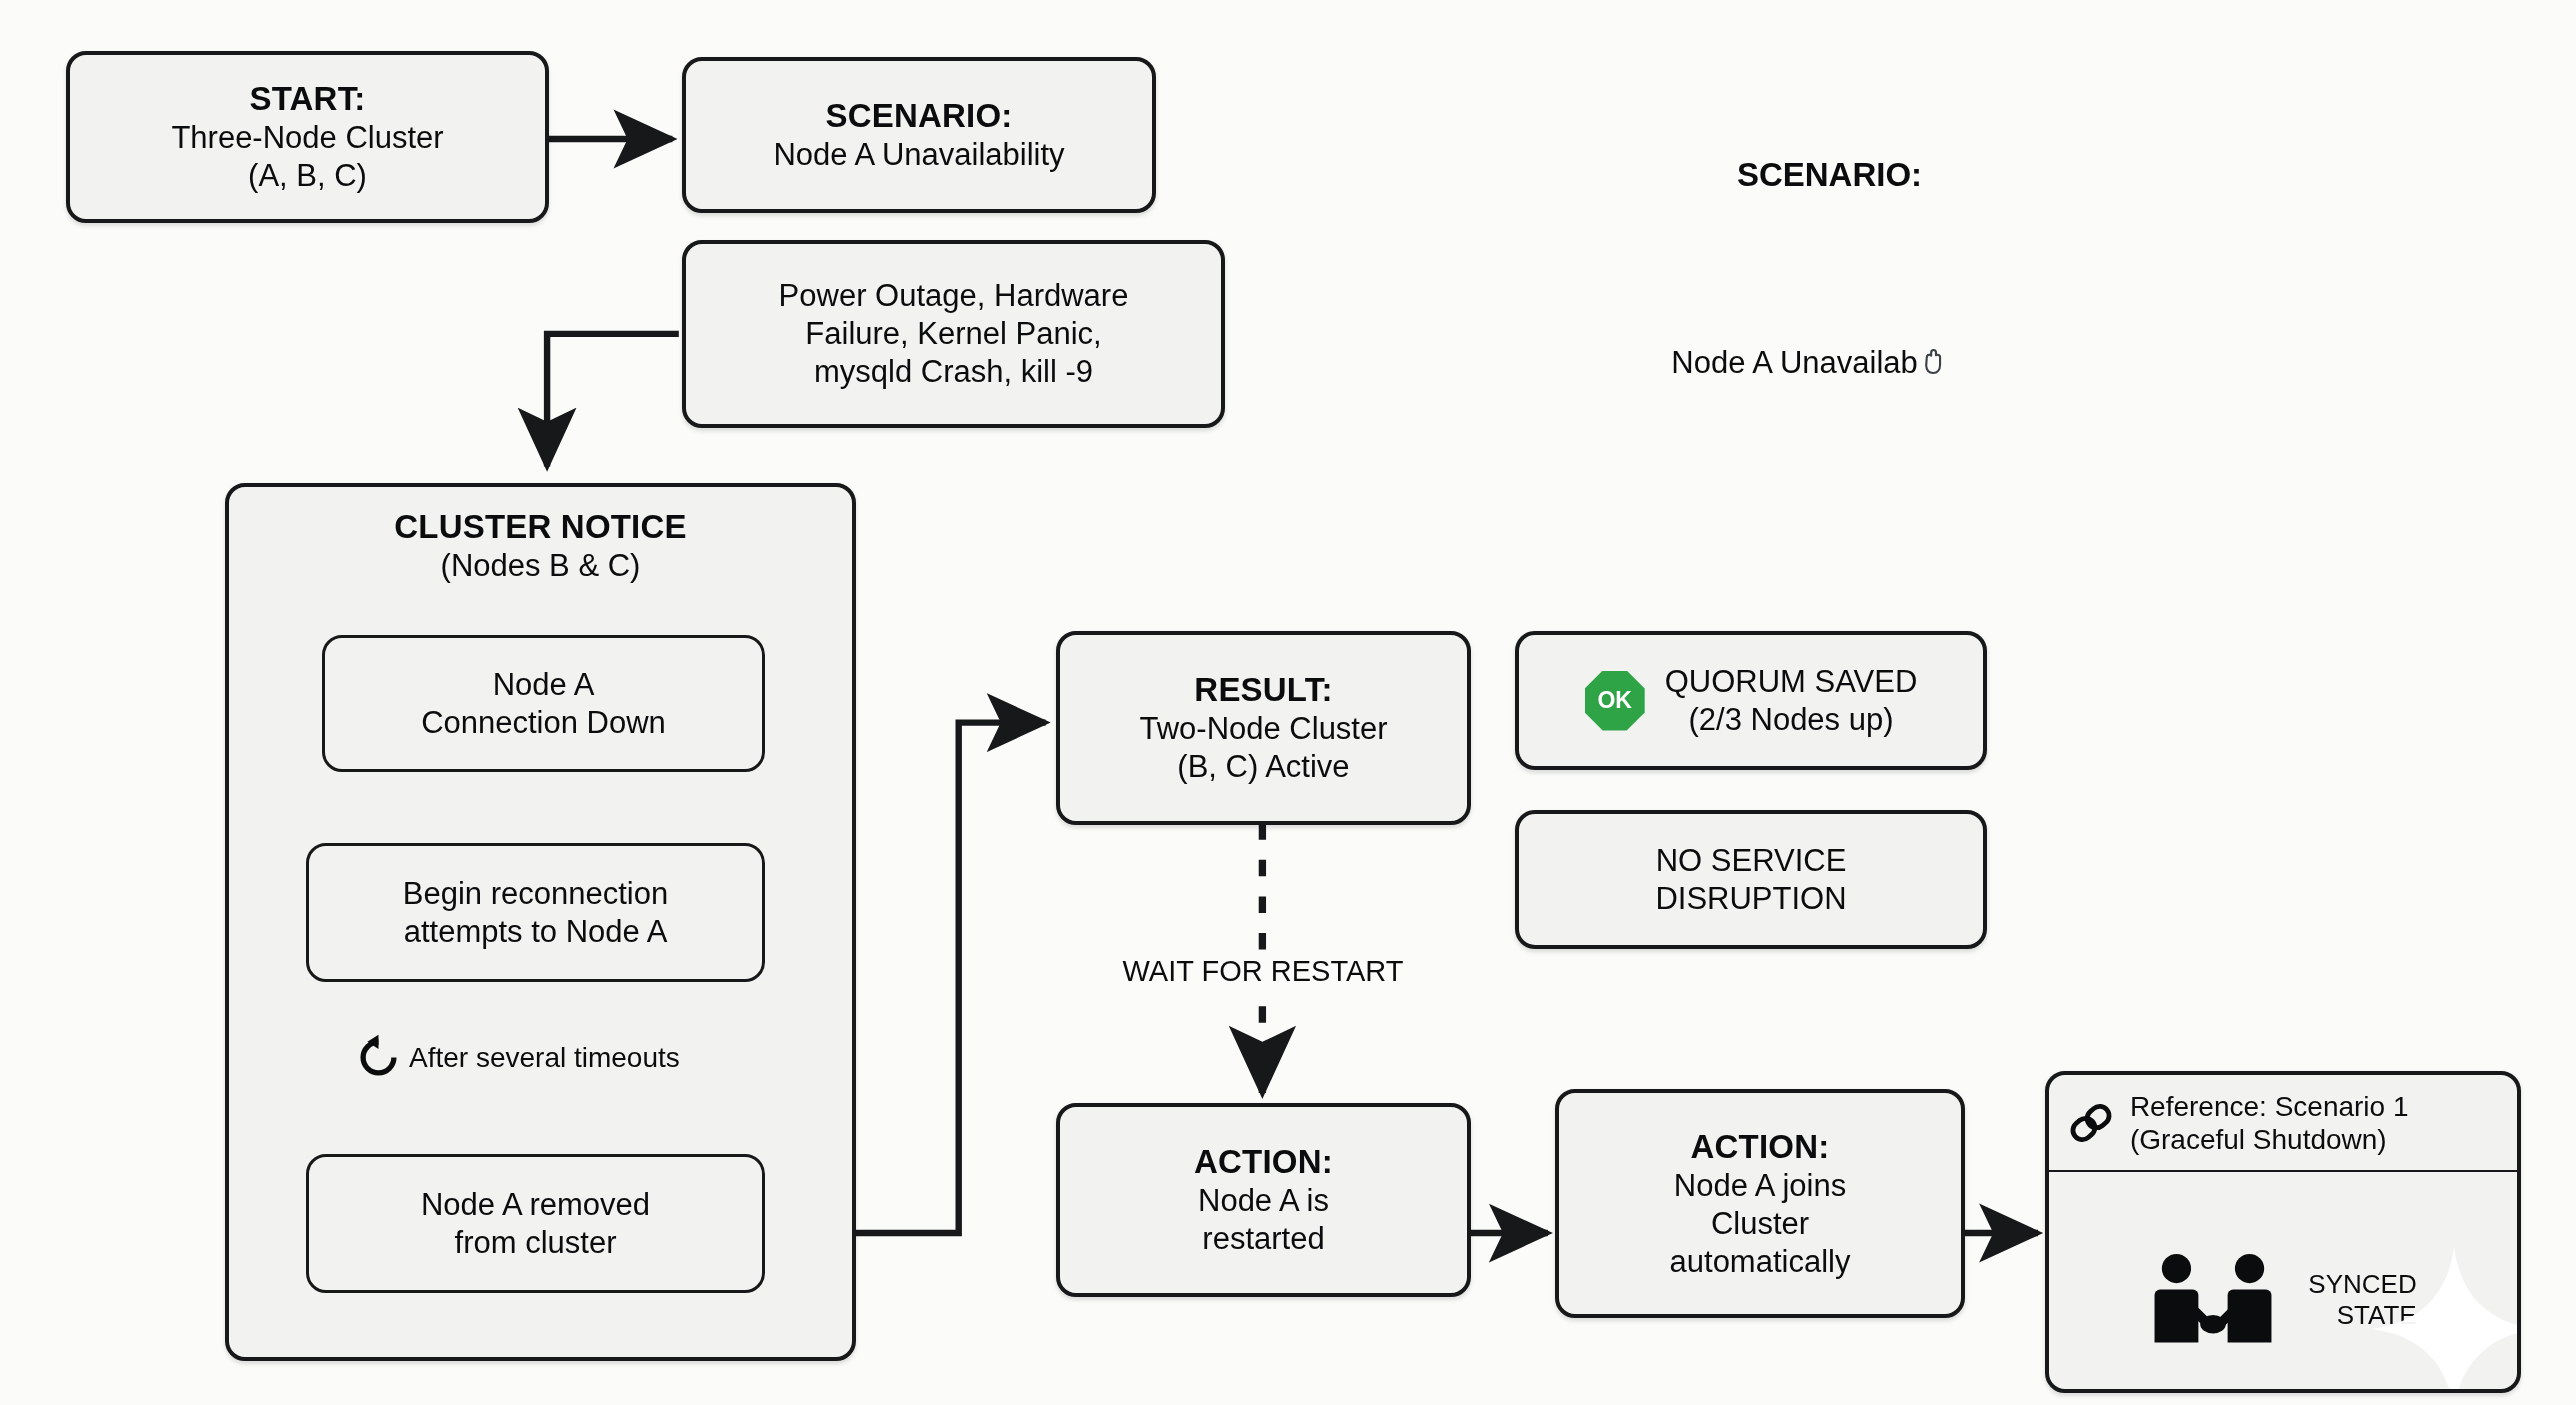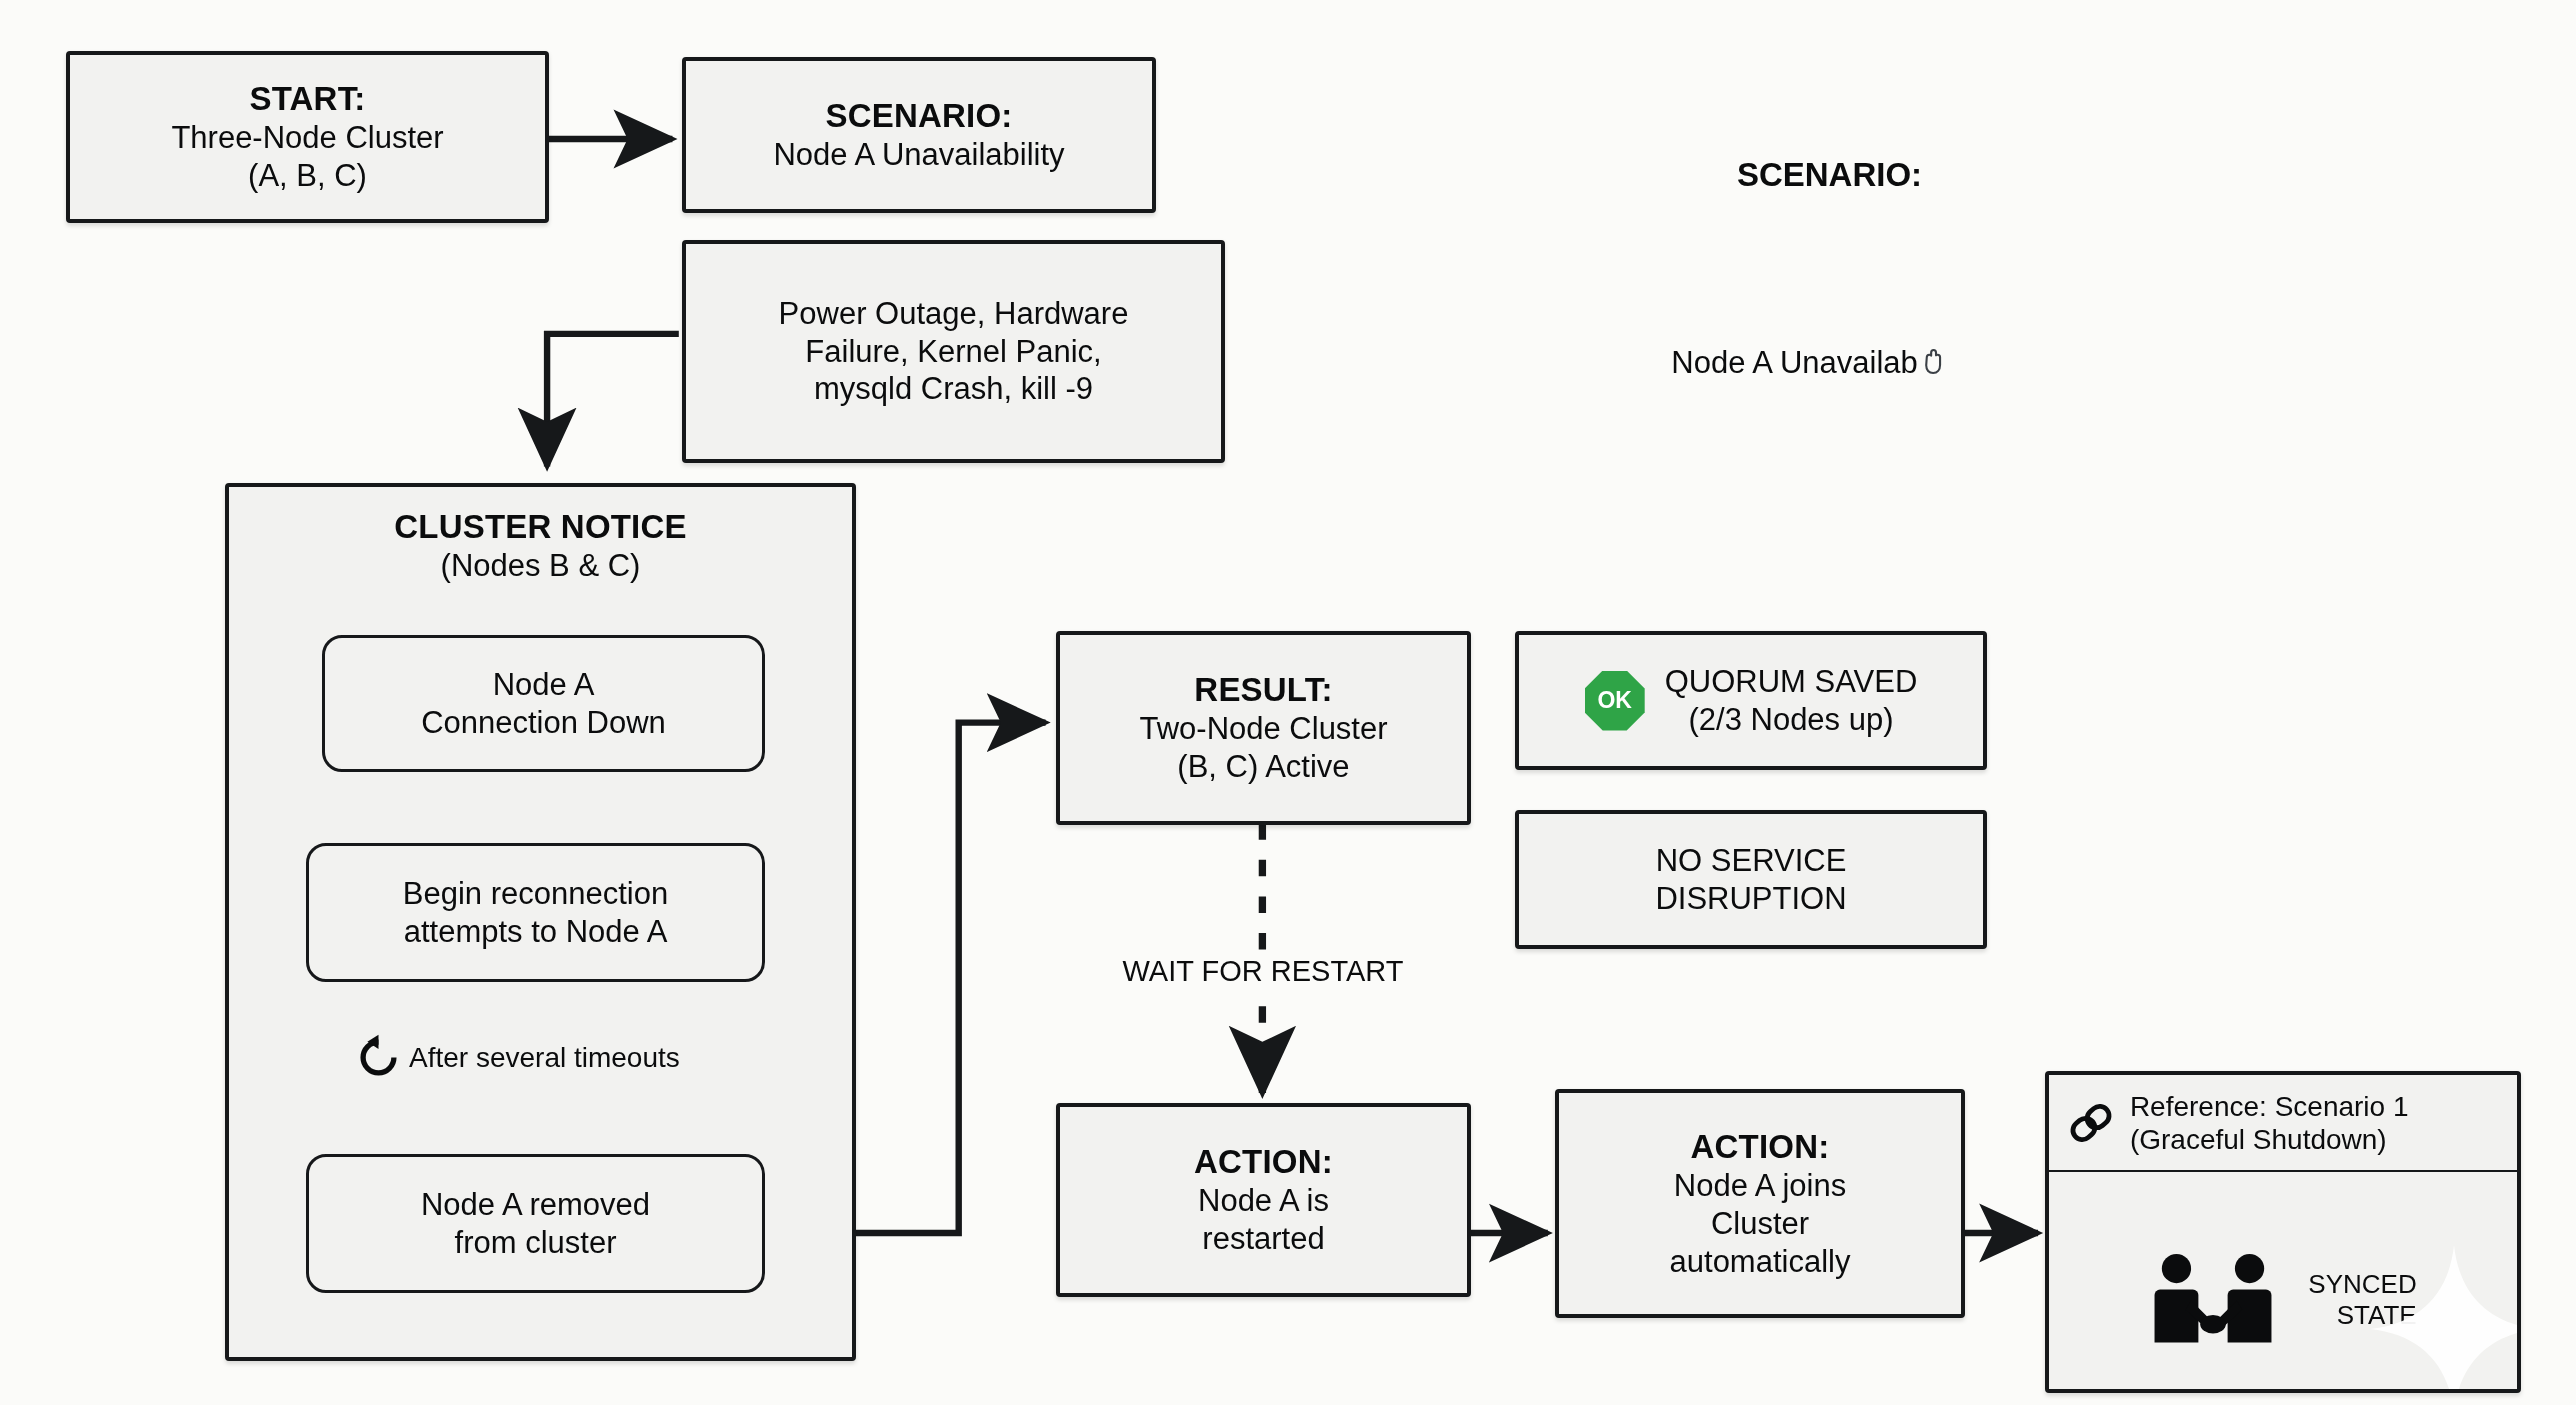--- a/index.html
+++ b/index.html
@@ -26,21 +26,21 @@
     height: 1405px;
     pointer-events: none;
     z-index: 1;
   }
   
   .node {
     position: absolute;
     box-sizing: border-box;
     background: #f2f2f0;
     border: 4.6px solid #16181a;
-    border-radius: 4px;
+    border-radius: 20px;
     display: flex;
     flex-direction: column;
     align-items: center;
     justify-content: center;
     text-align: center;
     color: #0b0c0d;
     line-height: 1.22;
     z-index: 3;
     box-shadow: 0 2.7px 4.6px rgba(0,0,0,0.13);
   }
@@ -196,21 +196,21 @@
         <svg class="icon-svg" width="27.4" height="33" viewBox="0 0 24 30" xmlns="http://www.w3.org/2000/svg">
           <path d="M6.6,10.5 C6.6,8.9 7.5,7.9 8.9,7.9 C9.6,7.9 10.2,8.2 10.6,8.7
                    L10.6,6.0 C10.6,4.6 11.5,3.6 12.8,3.6 C14.1,3.6 15.0,4.6 15.0,6.0
                    L15.0,8.5 C15.4,8.1 15.9,7.9 16.5,7.9 C17.8,7.9 18.7,8.9 18.7,10.3
                    L18.7,17.3 C18.7,21.6 16.2,24.6 12.4,24.6 C8.6,24.6 6.1,21.8 6.1,17.6 Z" fill="none" stroke="#3b4046" stroke-width="1.9" stroke-linejoin="round"></path>
         </svg>
       </span>
     </div>
   </div>
 
-  <div class="node fs-md" id="causes-node" style="left:682px; top:240px; width:543px; height:223px;">
+  <div class="node fs-md" id="causes-node" style="left:682px; top:240px; width:543px; height:188px;">
     <div class="sub">Power Outage, Hardware</div>
     <div class="sub">Failure, Kernel Panic,</div>
     <div class="sub">mysqld Crash, kill -9</div>
   </div>
 
   <div class="node" id="cluster-notice" style="left:225px; top:483px; width:631px; height:878px;">
     <div class="hdr" style="display:flex; flex-direction:column; align-items:center;">
       <div class="ttl fs-lg">CLUSTER NOTICE</div>
       <div class="sub fs-md">(Nodes B &amp; C)</div>
     </div>

